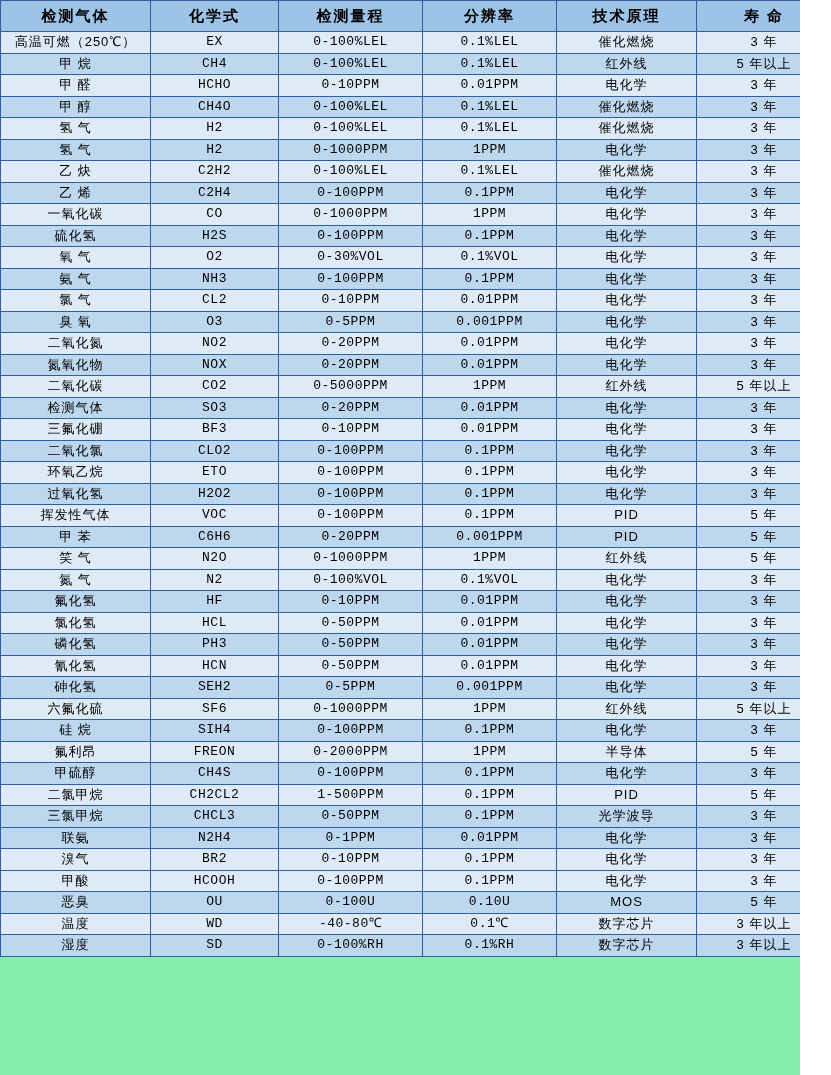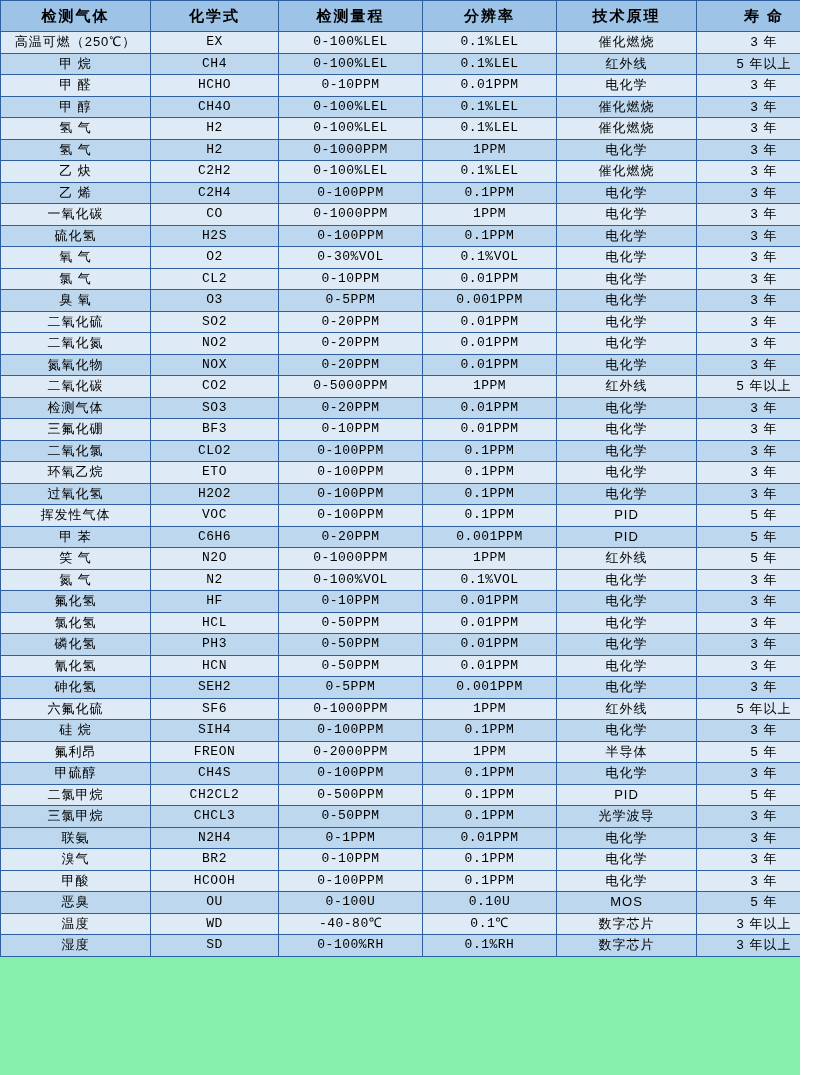--- a/index.html
+++ b/index.html
@@ -171,41 +171,41 @@
           <td class="cn">3 年</td>
         </tr>
         <tr class="even">
           <td class="cn">氧 气</td>
           <td class="mono">O2</td>
           <td class="mono">0-30%VOL</td>
           <td class="mono">0.1%VOL</td>
           <td class="cn">电化学</td>
           <td class="cn">3 年</td>
         </tr>
+        <tr class="odd">
+          <td class="cn">氨 气</td>
+          <td class="mono">NH3</td>
+          <td class="mono">0-100PPM</td>
+          <td class="mono">0.1PPM</td>
+          <td class="cn">电化学</td>
+          <td class="cn">3 年</td>
+        </tr>
         <tr class="even">
           <td class="cn">氯 气</td>
           <td class="mono">CL2</td>
           <td class="mono">0-10PPM</td>
           <td class="mono">0.01PPM</td>
           <td class="cn">电化学</td>
           <td class="cn">3 年</td>
         </tr>
         <tr class="odd">
           <td class="cn">臭 氧</td>
           <td class="mono">O3</td>
           <td class="mono">0-5PPM</td>
           <td class="mono">0.001PPM</td>
-          <td class="cn">电化学</td>
-          <td class="cn">3 年</td>
-        </tr>
-        <tr class="even">
-          <td class="cn">二氧化硫</td>
-          <td class="mono">SO2</td>
-          <td class="mono">0-20PPM</td>
-          <td class="mono">0.01PPM</td>
           <td class="cn">电化学</td>
           <td class="cn">3 年</td>
         </tr>
         <tr class="even">
           <td class="cn">二氧化氮</td>
           <td class="mono">NO2</td>
           <td class="mono">0-20PPM</td>
           <td class="mono">0.01PPM</td>
           <td class="cn">电化学</td>
           <td class="cn">3 年</td>
@@ -366,21 +366,21 @@
           <td class="cn">甲硫醇</td>
           <td class="mono">CH4S</td>
           <td class="mono">0-100PPM</td>
           <td class="mono">0.1PPM</td>
           <td class="cn">电化学</td>
           <td class="cn">3 年</td>
         </tr>
         <tr class="even">
           <td class="cn">二氯甲烷</td>
           <td class="mono">CH2CL2</td>
-          <td class="mono">0-500PPM</td>
+          <td class="mono">1-500PPM</td>
           <td class="mono">0.1PPM</td>
           <td class="cn">PID</td>
           <td class="cn">5 年</td>
         </tr>
         <tr class="odd">
           <td class="cn">三氯甲烷</td>
           <td class="mono">CHCL3</td>
           <td class="mono">0-50PPM</td>
           <td class="mono">0.1PPM</td>
           <td class="cn">光学波导</td>

